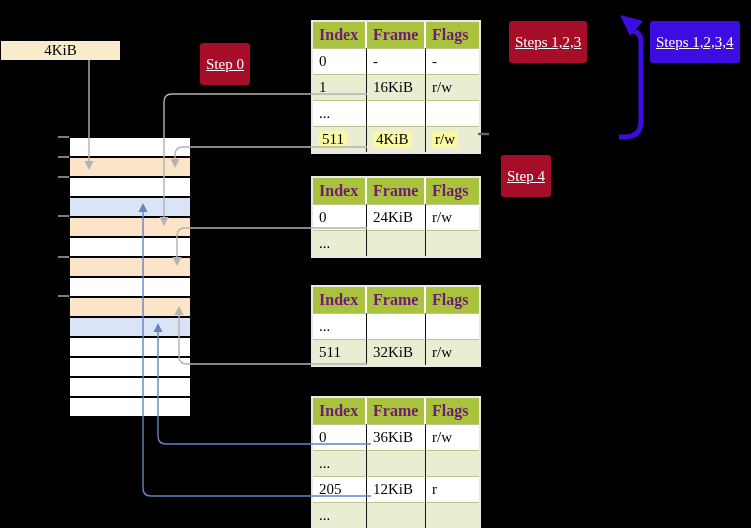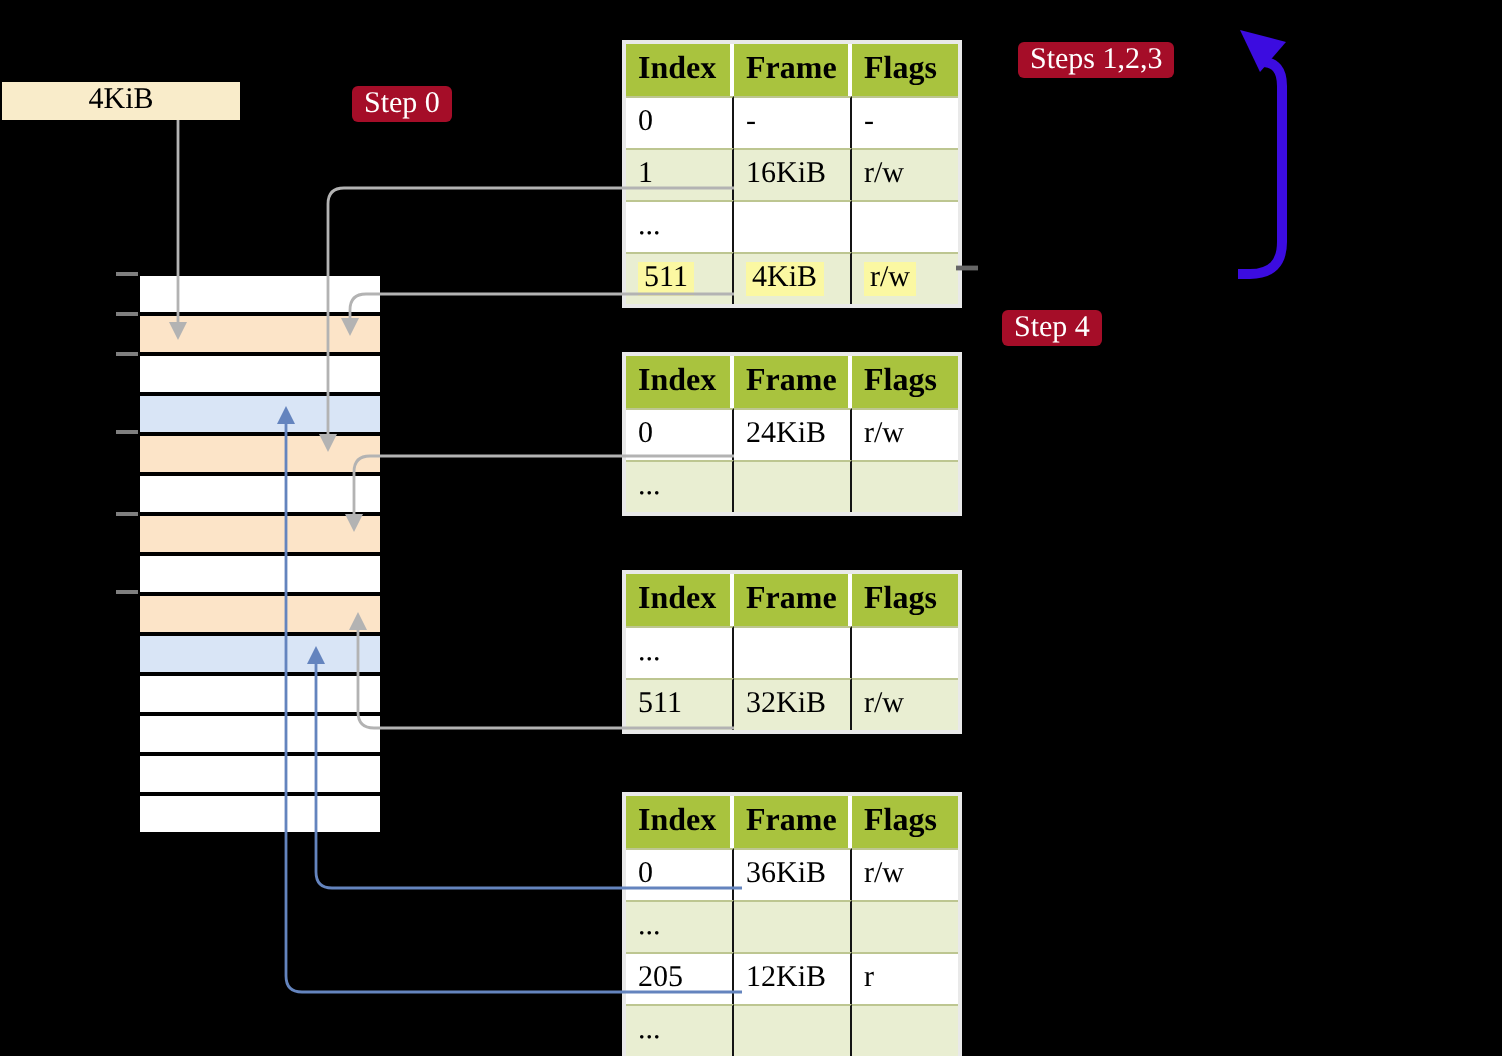--- a/index.html
+++ b/index.html
@@ -12,41 +12,41 @@
   }
   html,body{margin:0;padding:0;}
   body{width:751px;height:528px;background:var(--background);
        font-family:"Liberation Serif","DejaVu Serif",serif;}
   .canvas{position:absolute;left:0;top:0;width:751px;height:528px;overflow:hidden;}
 
   .framelabel{position:absolute;left:1px;top:41px;width:119px;height:19px;
     background:var(--label-box);color:var(--text);font-size:15px;line-height:19px;
     text-align:center;}
 
-  .badge{position:absolute;height:18px;line-height:18px;padding:0 6px;
-    border-radius:3px;color:var(--badge-text);font-size:15px;white-space:nowrap;}
+  .badge{position:absolute;height:18px;line-height:18px;padding:12px 6px;
+    border-radius:3px;color:var(--badge-text);font-size:15px;white-space:nowrap;text-decoration:underline;}
   .badge.red{background:var(--badge-red);}
   .badge.blue{background:var(--badge-blue);}
-  .badge.b-step0{left:176px;top:43px;}
+  .badge.b-step0{left:200px;top:43px;}
   .badge.b-steps123{left:509px;top:21px;}
   .badge.b-steps1234{left:650px;top:21px;}
   .badge.b-step4{left:501px;top:155px;}
 
   .stack{position:absolute;left:70px;top:136px;width:120px;}
   .stack .cell{height:20px;box-sizing:border-box;border-top:2px solid #000;}
   .c-white{background:var(--stack-white);}
   .c-orange{background:var(--stack-orange);}
   .c-blue{background:var(--stack-blue);}
 
   .ptable{position:absolute;left:311px;width:170px;box-sizing:border-box;
     border:2px solid var(--table-border);display:grid;
     grid-template-columns:54px 59px 53px;background:#fff;}
   .t1{top:20px;} .t2{top:176px;} .t3{top:285px;} .t4{top:396px;}
   .hcell{height:26px;box-sizing:border-box;display:flex;align-items:center;
-    padding-left:6px;background:var(--table-header);color:#000000;
+    padding-left:6px;background:var(--table-header);color:#701a75;
     font-weight:bold;font-size:16px;}
   .hcell.c0,.hcell.c1{border-right:2px solid #fff;}
   .bcell{height:26px;box-sizing:border-box;display:flex;align-items:center;
     padding-left:6px;font-size:15px;color:var(--text);
     border-top:1px solid var(--row-separator);}
   .bcell.c0,.bcell.c1{border-right:1px solid var(--table-grid);}
   .r-green{background:var(--table-row-alt);}
   .r-white{background:#ffffff;}
   .hl{background:var(--highlight);padding:0 3px;}
 
@@ -62,20 +62,21 @@
 </style>
 </head>
 <body>
 
 <div class="canvas">
 
   <div class="framelabel">4KiB</div>
 
   <div class="badge red b-step0">Step 0</div>
   <div class="badge red b-steps123">Steps 1,2,3</div>
+  <div class="badge blue b-steps1234">Steps 1,2,3,4</div>
   <div class="badge red b-step4">Step 4</div>
 
   <div class="stack">
     <div class="cell c-white"></div>
     <div class="cell c-orange"></div>
     <div class="cell c-white"></div>
     <div class="cell c-blue"></div>
     <div class="cell c-orange"></div>
     <div class="cell c-white"></div>
     <div class="cell c-orange"></div>

